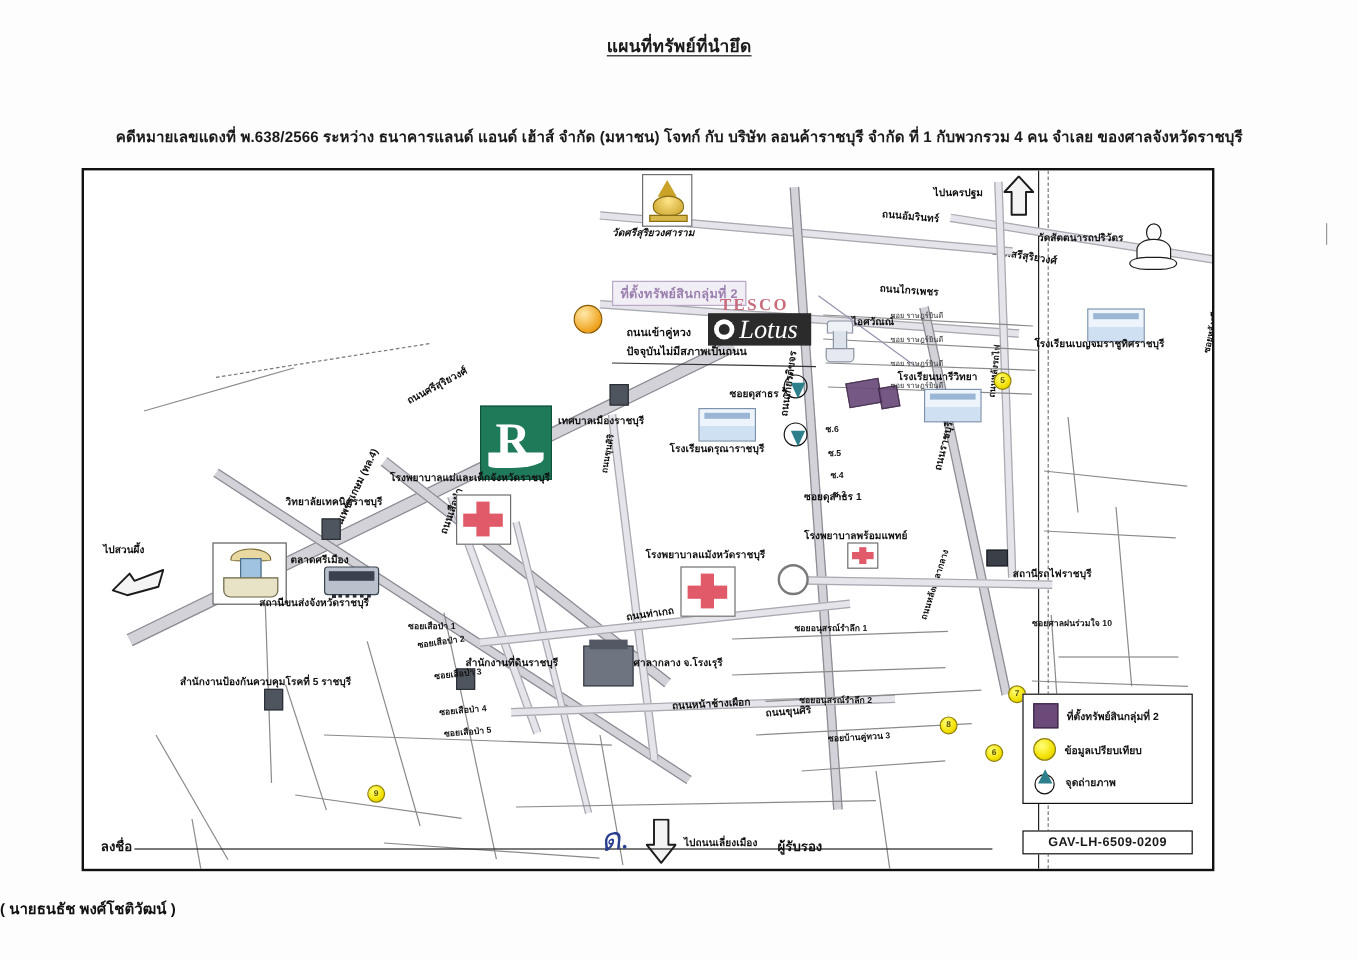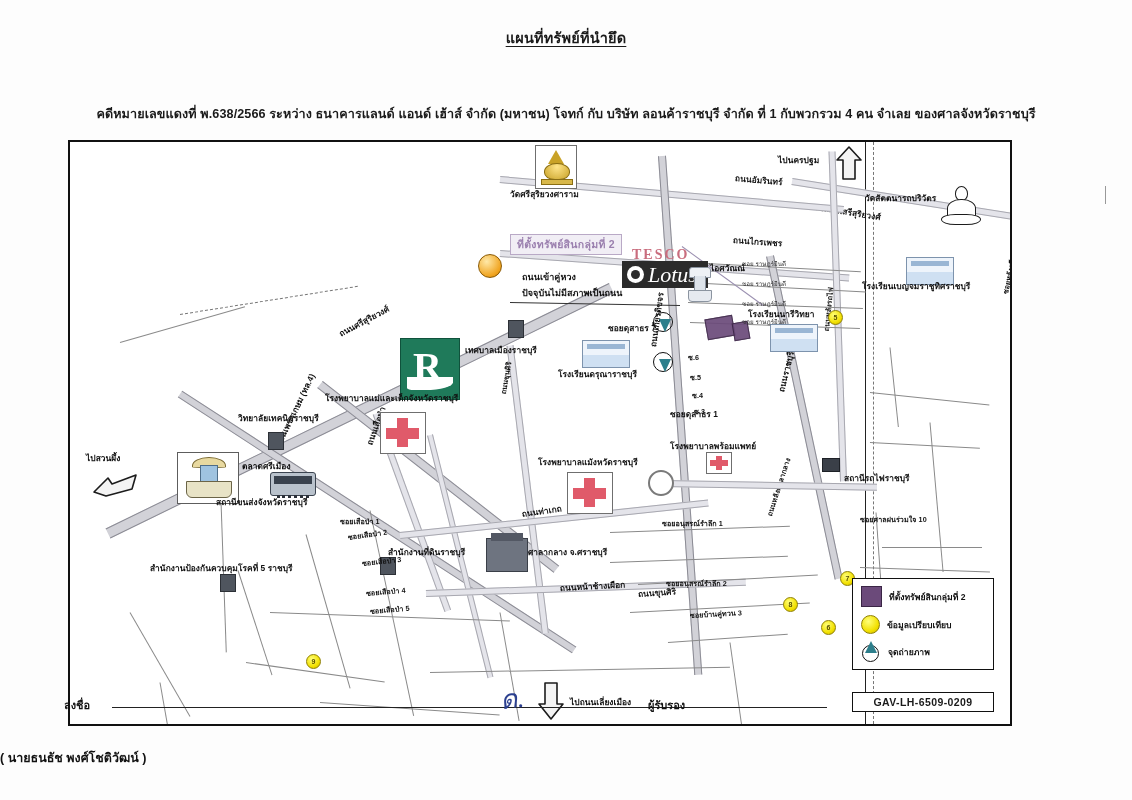--- a/index.html
+++ b/index.html
@@ -484,30 +484,30 @@
 
     <div class="lbl md" style="left:452px; top:130px;">ถนนเข้าคู่หวง</div>
     <div class="lbl md" style="left:452px; top:146px;">ปัจจุบันไม่มีสภาพเป็นถนน</div>
     <div class="line" style="left:440px; top:160px; width:170px; transform:rotate(1deg); background:#333; height:1.4px;"></div>
 
     <div class="temple" style="left:465px; top:3px;">
       <div class="stupa"></div>
         <div class="bell"></div>
         <div class="base"></div>
     </div>
-    <div class="lbl" style="left:440px; top:48px;">วัดศรีสุริยวงศาราม</div>
+    <div class="lbl" style="left:440px; top:48px;font-style:italic;">วัดศรีสุริยวงศาราม</div>
 
     <div class="buddha" style="left:868px; top:42px;">
       <div class="head"></div>
         <div class="body"></div>
         <div class="lap"></div>
     </div>
     <div class="lbl" style="left:795px; top:52px;">วัดสัตตนารถปริวัตร</div>
 
-    <div class="tesco" style="left:552px; top:116px;">
+    <div class="tesco" style="left:520px; top:116px;">
       <div class="word">TESCO</div>
       <div class="bar"></div>
       <div class="dot"></div>
       <div class="lotus">Lotus</div>
     </div>
 
     <div class="tower" style="left:618px; top:125px;">
       <div class="top"></div>
         <div class="mid"></div>
         <div class="bot"></div>
@@ -558,21 +558,21 @@
     <div class="school" style="left:700px; top:182px;"></div>
     <div class="lbl" style="left:678px; top:168px;">โรงเรียนนารีวิทยา</div>
 
     <div class="school" style="left:836px; top:115px;"></div>
     <div class="lbl" style="left:792px; top:140px;">โรงเรียนเบญจมราชูทิศราชบุรี</div>
 
     <div class="tinybld" style="left:310px; top:415px;"></div>
     <div class="lbl" style="left:318px; top:406px;">สำนักงานที่ดินราชบุรี</div>
 
     <div class="govbld" style="left:416px; top:396px;"></div>
-    <div class="lbl" style="left:458px; top:406px;">ศาลากลาง จ.ศราชบุรี</div>
+    <div class="lbl" style="left:458px; top:406px;">ศาลากลาง จ.โรงเรุรี</div>
 
     <div class="tinybld" style="left:150px; top:432px;"></div>
     <div class="lbl" style="left:80px; top:422px;">สำนักงานป้องกันควบคุมโรคที่ 5 ราชบุรี</div>
 
     <div class="lbl" style="left:538px; top:182px;">ซอยดุสาธร 7</div>
     <div class="lbl" style="left:600px; top:268px;">ซอยดุสาธร 1</div>
     <div class="lbl sm" style="left:618px; top:212px;">ซ.6</div>
     <div class="lbl sm" style="left:620px; top:232px;">ซ.5</div>
     <div class="lbl sm" style="left:622px; top:250px;">ซ.4</div>
     <div class="lbl sm" style="left:624px; top:266px;">ซ.3</div>
@@ -656,18 +656,18 @@
         </div>
         <div class="lg-text">จุดถ่ายภาพ</div>
       </div>
     </div>
 
     <div id="doccode">GAV-LH-6509-0209</div>
 
   </div>
 
   <div class="sig-line"></div>
-  <div class="sig-lbl" style="left:64px; top:696px;">ลงชื่อ</div>
+  <div class="sig-lbl" style="left:84px; top:696px;">ลงชื่อ</div>
   <div class="sig-ink">ด.</div>
   <div class="sig-lbl" style="left:648px; top:696px;">ผู้รับรอง</div>
   <div class="sig-name">( นายธนธัช พงศ์โชติวัฒน์ )</div>
 
 </div>
 
 </body></html>

